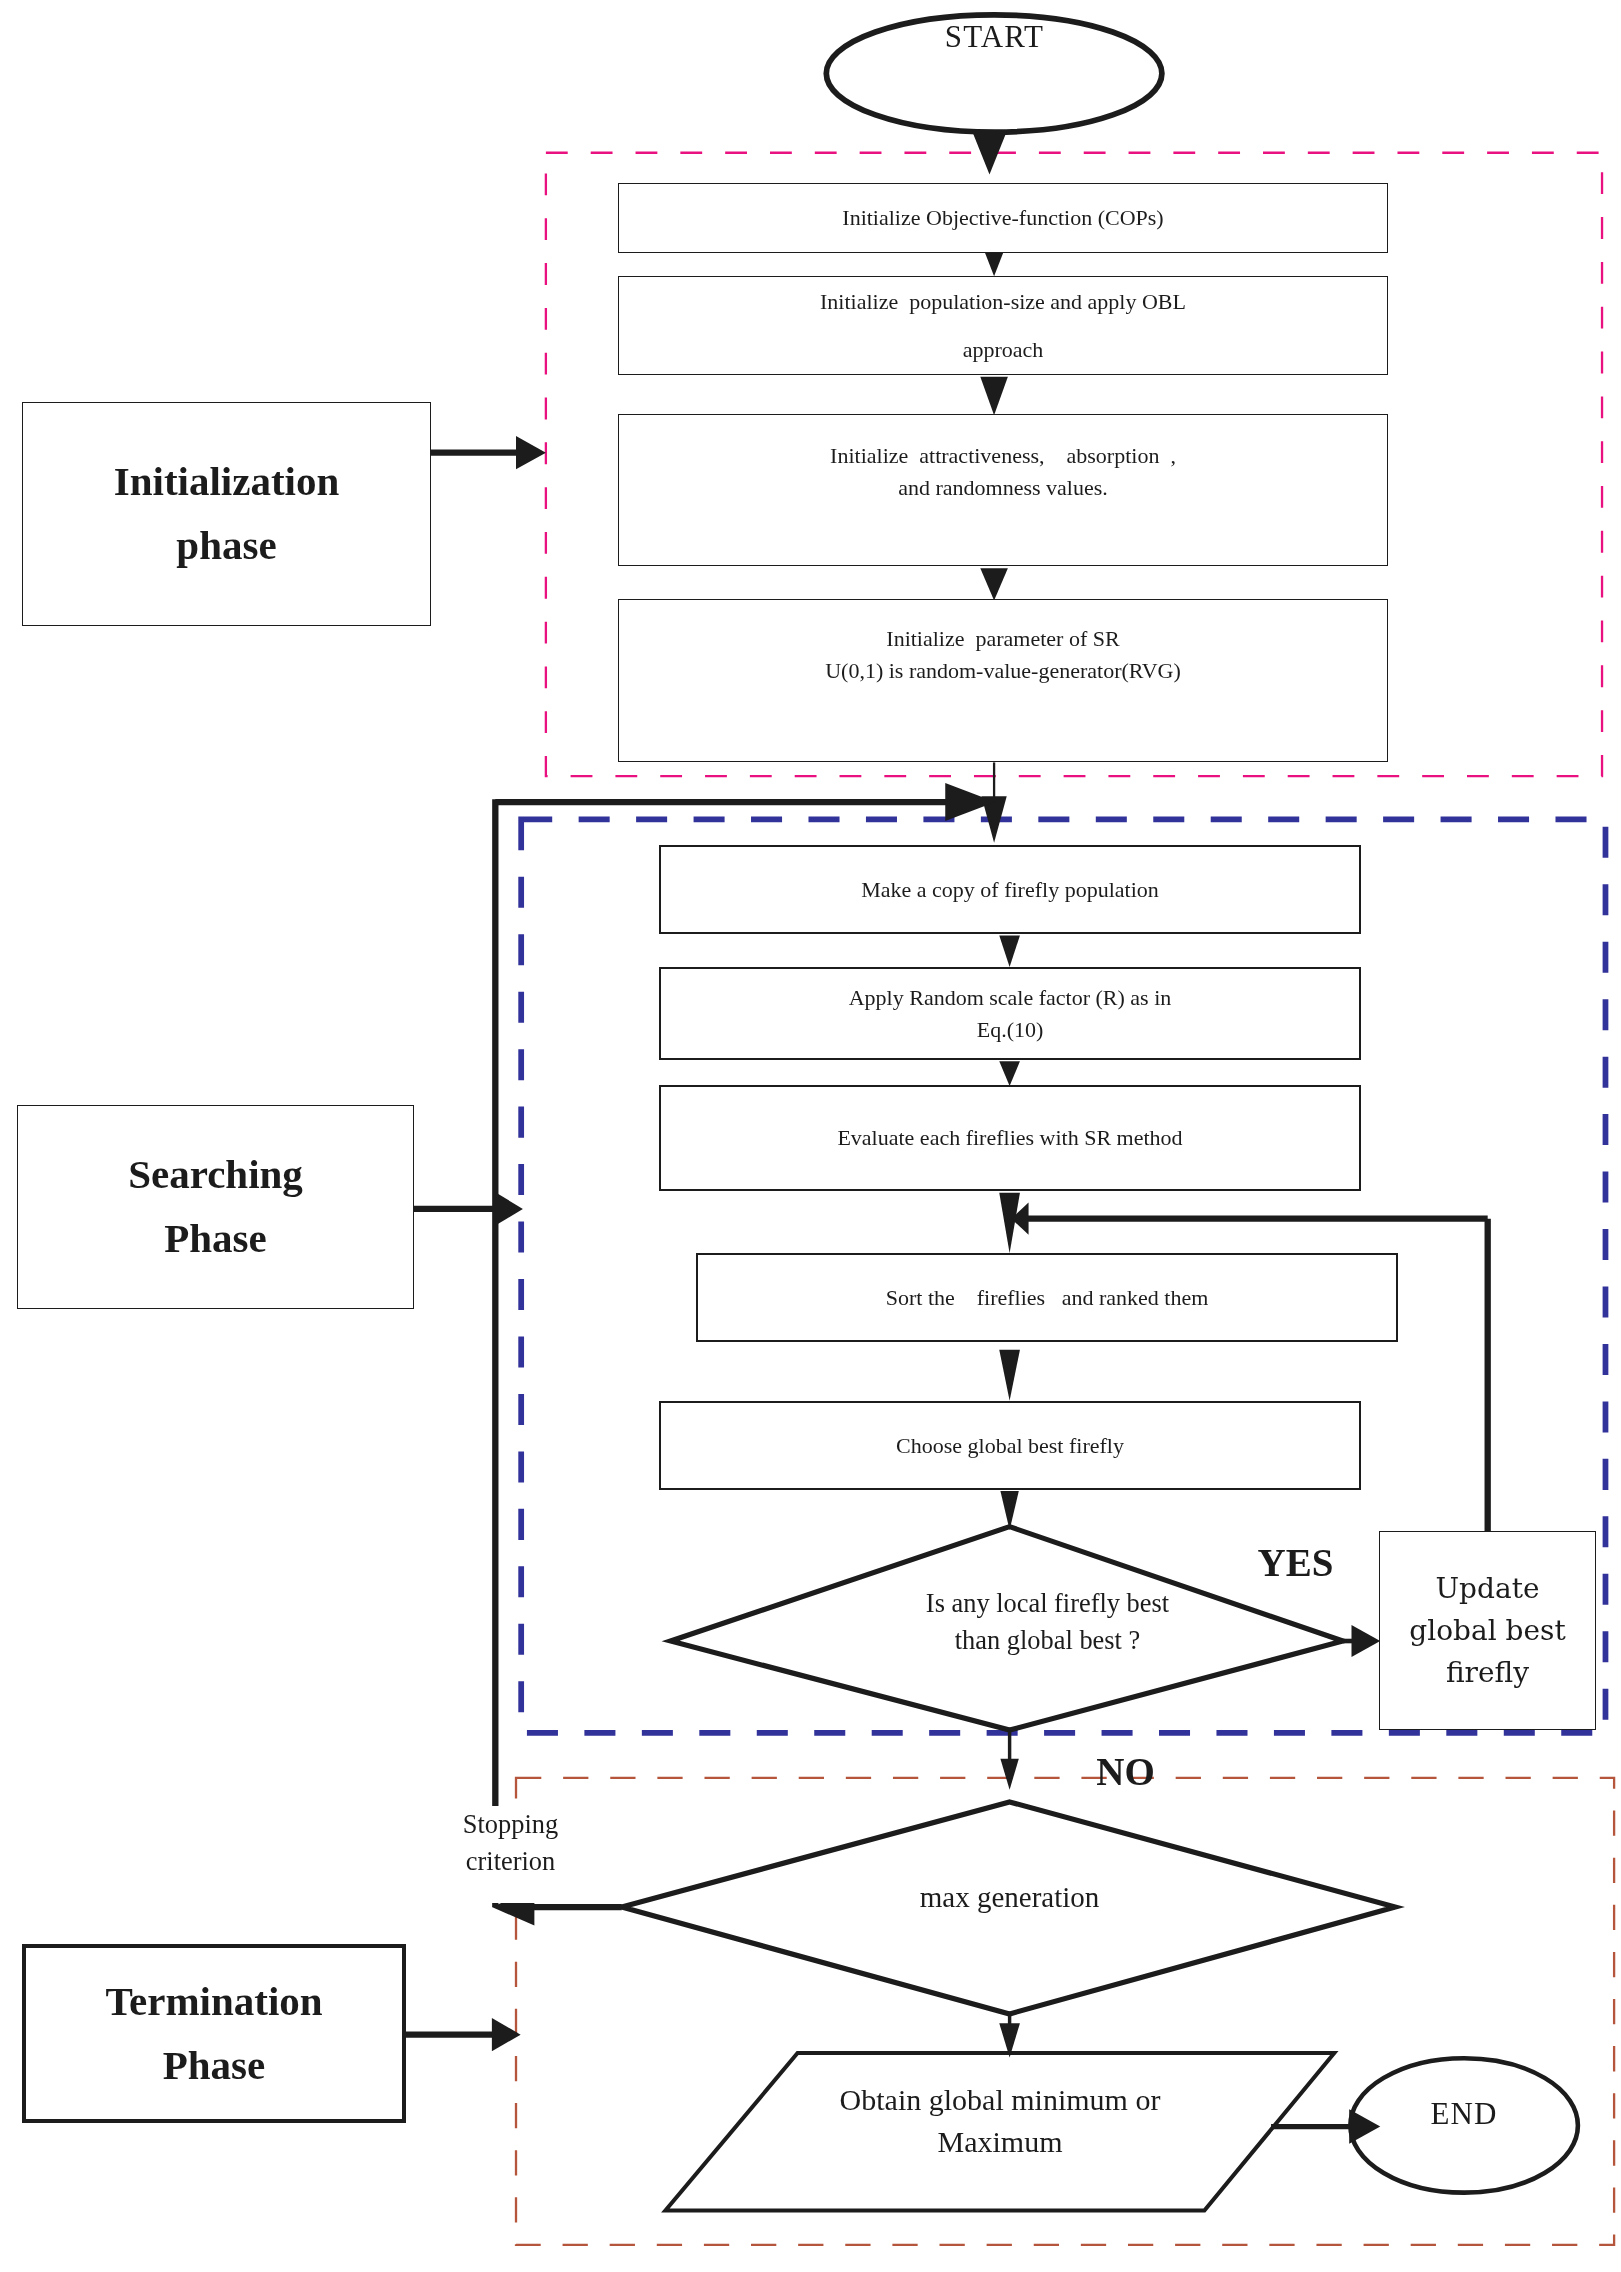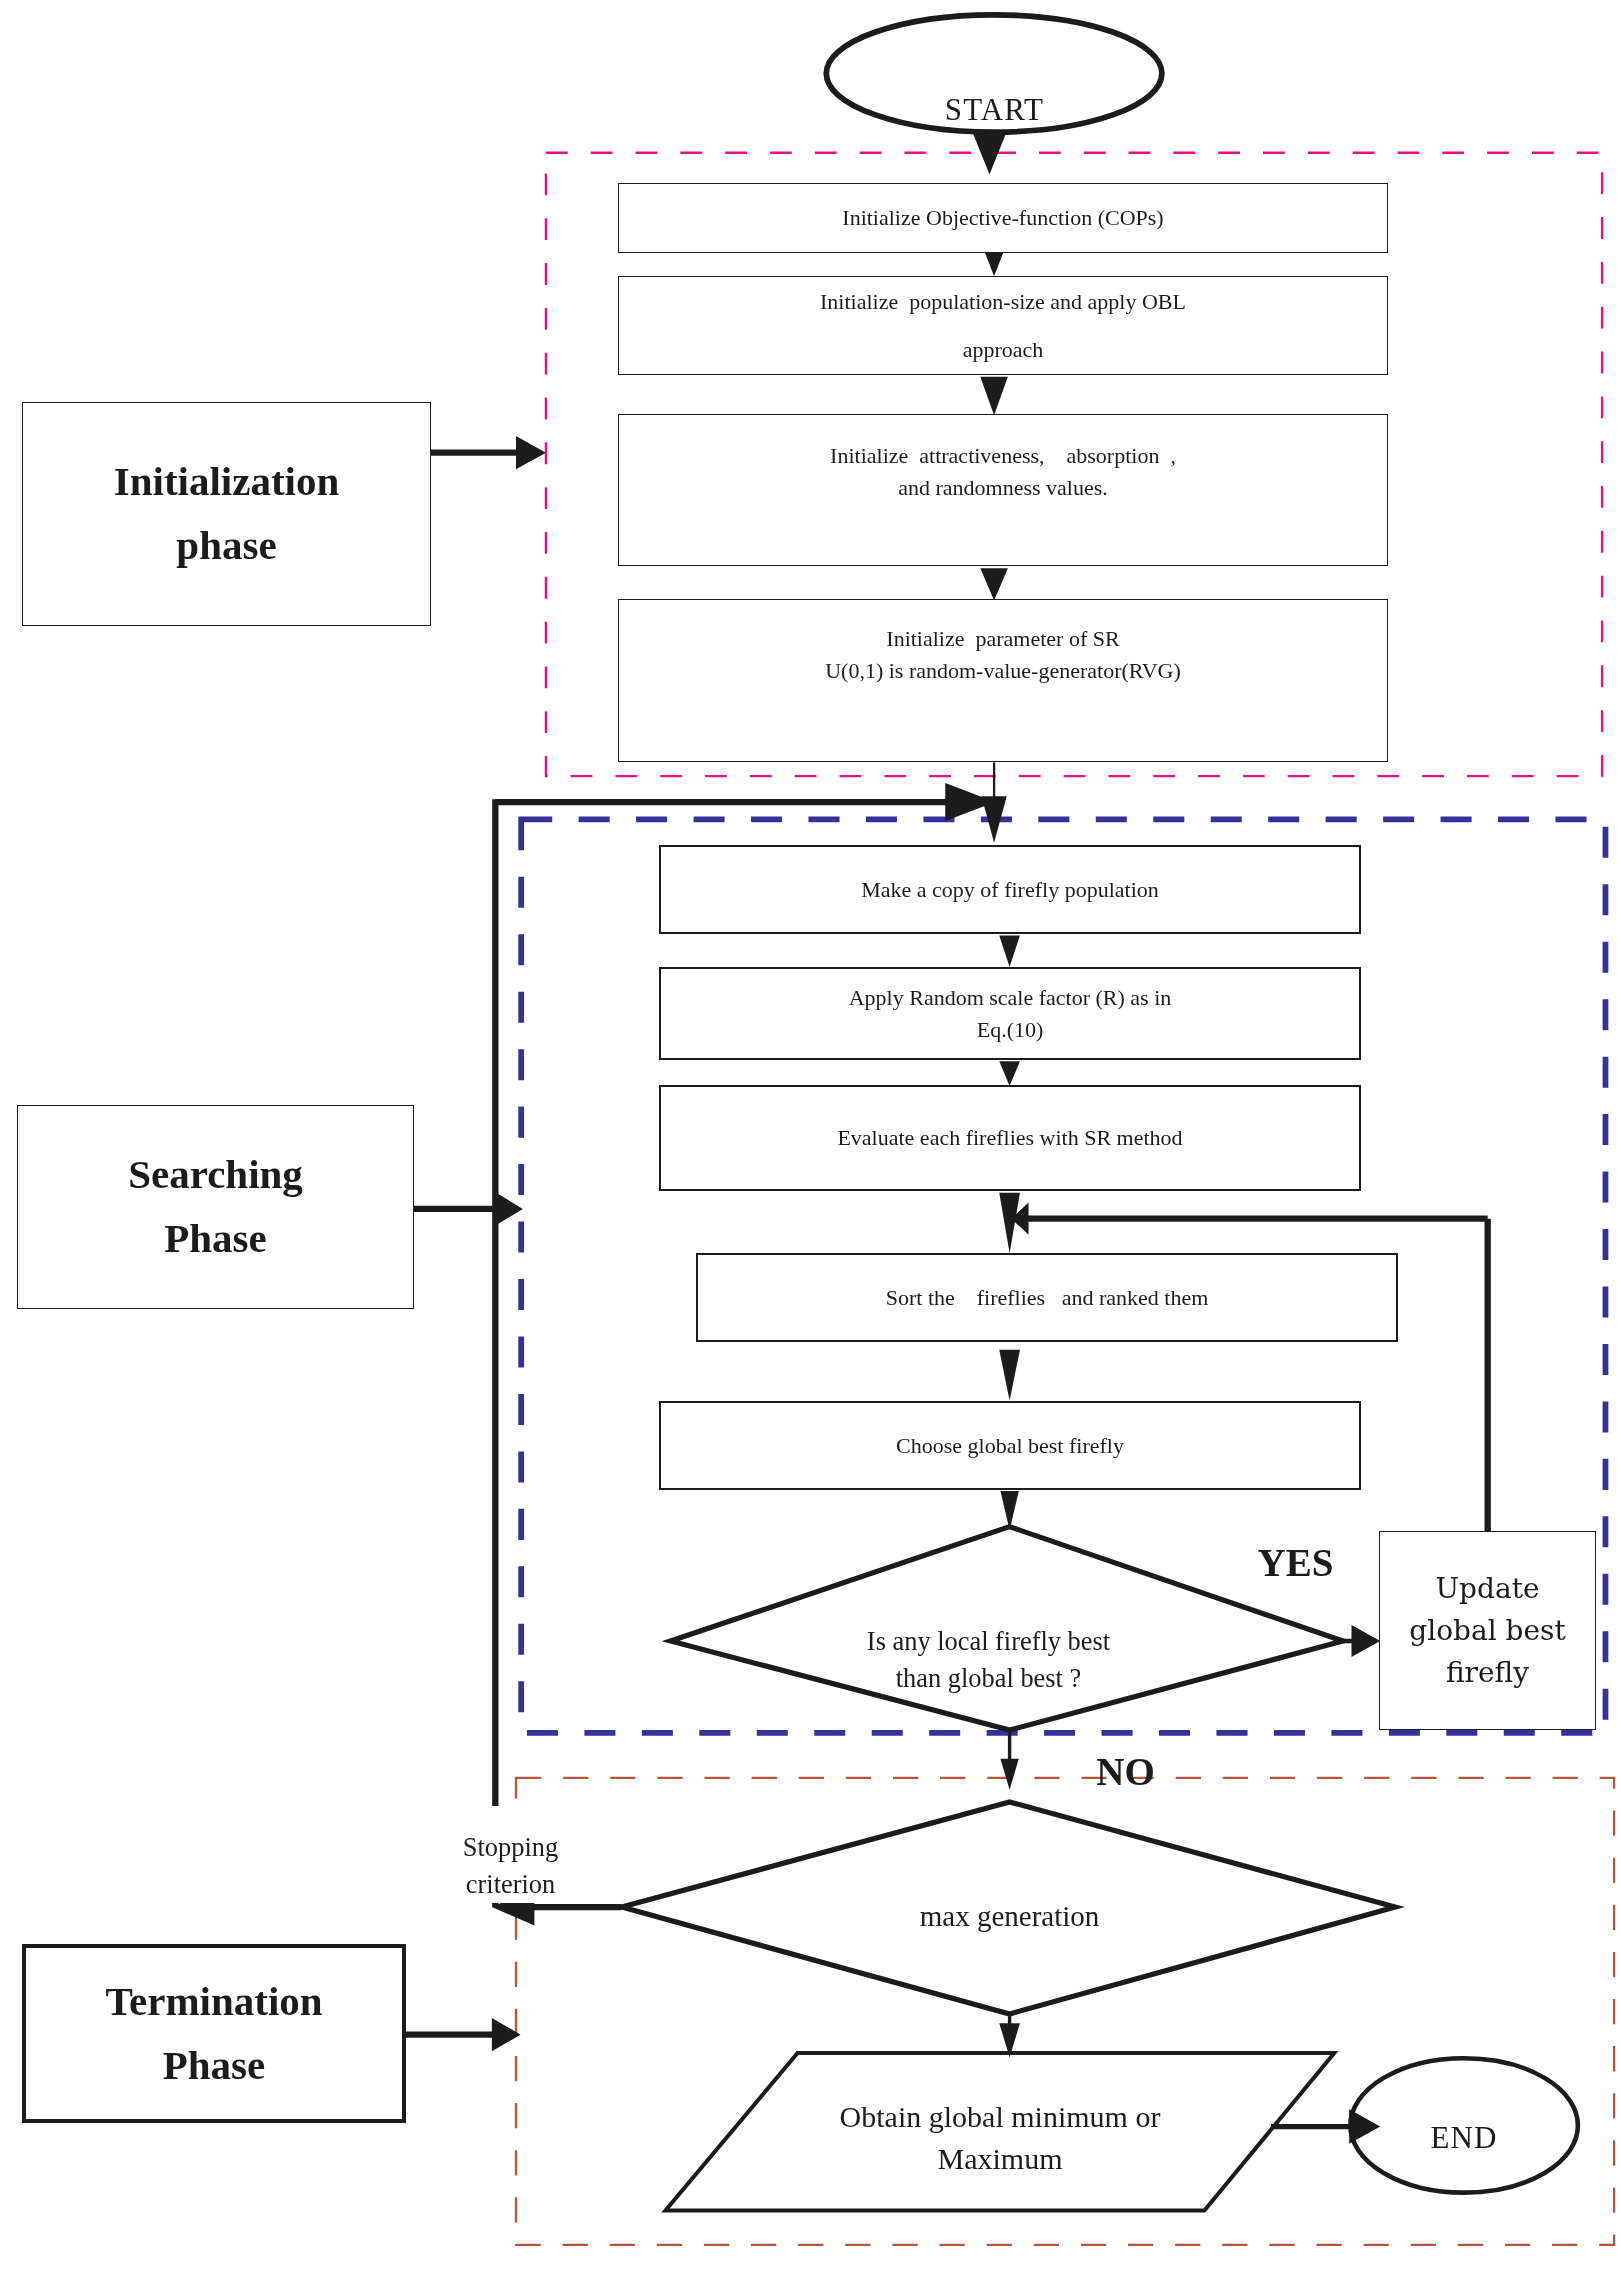--- a/index.html
+++ b/index.html
@@ -3,21 +3,21 @@
 <meta charset="utf-8">
 <style>
   html,body{margin:0;padding:0;background:#ffffff;}
   #stage{position:relative;width:1621px;height:2273px;background:#ffffff;overflow:hidden;
          font-family:"Liberation Serif", serif;color:#1c1c1c;}
   #wires{position:absolute;left:0;top:0;width:1621px;height:2273px;}
   .node{position:absolute;box-sizing:border-box;background:#ffffff;
         display:flex;flex-direction:column;align-items:center;justify-content:center;
         text-align:center;font-size:22px;line-height:1.45;}
   .bare{position:absolute;box-sizing:border-box;background:transparent;
-        display:flex;flex-direction:column;align-items:center;justify-content:flex-end;
+        display:flex;flex-direction:column;align-items:center;justify-content:flex-start;
         text-align:center;font-size:28px;line-height:1.4;}
   .thin{border:1.7px solid #1c1c1c;}
   .thick{border:2.9px solid #1c1c1c;}
   .phase-label{font-weight:bold;font-size:41px;line-height:1.55;}
   .term-border{border:4px solid #1c1c1c;}
   .edge-label{font-weight:bold;font-size:39px;}
   .txt{white-space:pre;}
   .top-align{justify-content:flex-start;}
   .update-font{font-family:"DejaVu Serif", serif;font-size:28px;line-height:1.5;}
   .small{font-size:26.4px;}
@@ -136,21 +136,21 @@
   <div class="node thick" style="left:659px;top:1401px;width:702px;height:89px;">
     <div class="txt">Choose global best firefly</div>
   </div>
 
   <div class="node thin update-font" style="left:1379px;top:1531px;width:217px;height:199px;">
     <div class="txt">Update</div>
     <div class="txt">global best</div>
     <div class="txt">firefly</div>
   </div>
 
-  <div class="bare small" style="left:730px;top:1585px;width:517px;height:112px;">
+  <div class="bare small" style="left:789px;top:1585px;width:517px;height:112px;">
     <div class="txt">Is any local firefly best</div>
     <div class="txt">than global best ?</div>
   </div>
   <div class="bare" style="left:837px;top:1877px;width:345px;height:60px;font-size:29px;">
     <div class="txt">max generation</div>
   </div>
 
   <div class="bare edge-label" style="left:1218px;top:1536px;width:155px;height:55px;">
     <div class="txt">YES</div>
   </div>

